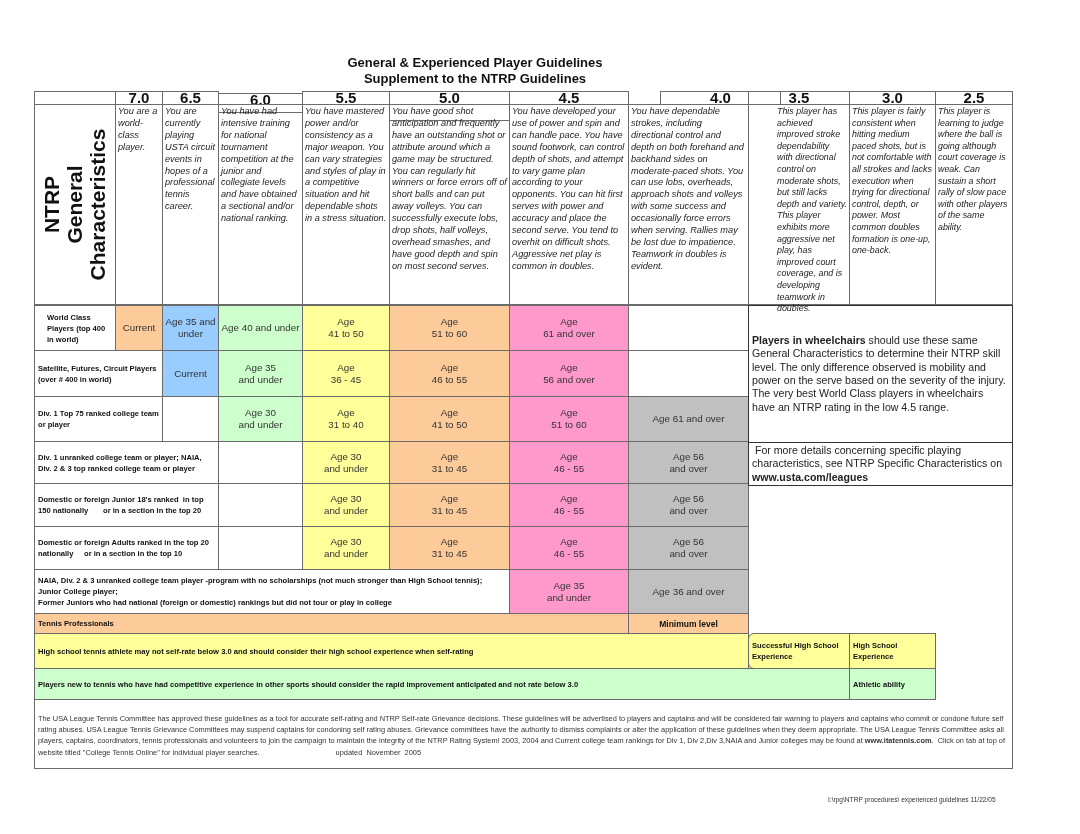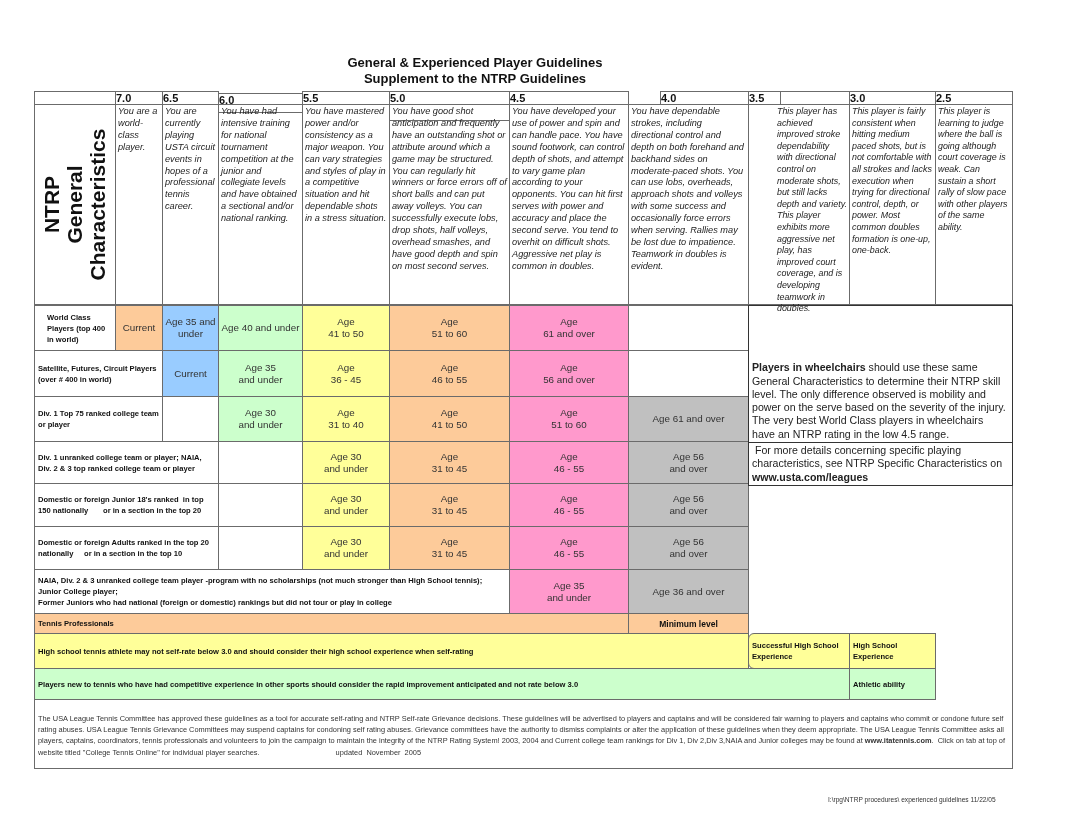--- a/index.html
+++ b/index.html
@@ -2,21 +2,21 @@
 <html><head>
 <meta charset="utf-8">
 <style>
   html, body { margin:0; padding:0; background:#ffffff; }
   body { width:1080px; height:834px; position:relative; overflow:hidden; font-family:"Liberation Sans", sans-serif; color:#111; }
   .title { position:absolute; left:0; width:1080px; text-align:center; font-weight:bold; font-size:13px; }
   #t1 { top:55px; left:-65px; }
   #t2 { top:71px; left:-65px; }
   .abs { position:absolute; box-sizing:border-box; }
   .bd { border:1px solid #6b6b6b; }
-  .hdr { font-weight:bold; font-size:11px; text-align:left; line-height:12px; }
+  .hdr { font-weight:bold; font-size:15px; text-align:center; line-height:12px; }
   .desc { font-style:italic; font-size:9.2px; line-height:11.9px; padding:1px 2px; color:#222; }
   .cell { display:flex; align-items:center; justify-content:center; text-align:center; font-size:9.8px; line-height:12px; color:#333; }
   .lbl { display:flex; align-items:center; font-weight:bold; font-size:7.6px; line-height:11px; padding:0 3px; color:#111; }
   .c-orange { background:#fdcb9a; }
   .c-blue { background:#99ccff; }
   .c-green { background:#ccffcc; }
   .c-yellow { background:#ffff99; }
   .c-pink { background:#ff99cc; }
   .c-gray { background:#c0c0c0; }
   .vert { display:flex; align-items:center; justify-content:center; }
@@ -143,21 +143,21 @@
 <div class="abs bd lbl c-orange" style="left:34px;top:613px;width:595px;height:21px;">Tennis Professionals</div>
 <div class="abs bd cell c-orange" style="left:628px;top:613px;width:121px;height:21px;font-weight:bold;font-size:8.5px;color:#111;">Minimum level</div>
 
 <div class="abs bd lbl c-yellow" style="left:34px;top:633px;width:715px;height:36px;">High school tennis athlete may not self-rate below 3.0 and should consider their high school experience when self-rating</div>
 <div class="abs bd lbl c-yellow" style="left:748px;top:633px;width:114px;height:36px;border-radius:6px;">Successful High School Experience</div>
 <div class="abs bd lbl c-yellow" style="left:849px;top:633px;width:87px;height:36px;">High School Experience</div>
 
 <div class="abs bd lbl c-green" style="left:34px;top:668px;width:816px;height:32px;">Players new to tennis who have had competitive experience in other sports should consider the rapid improvement anticipated and not rate below 3.0</div>
 <div class="abs bd lbl c-green" style="left:849px;top:668px;width:87px;height:32px;">Athletic ability</div>
 
-<div class="abs note" style="left:748px;top:305px;width:265px;height:138px;border:1.5px solid #333;display:flex;align-items:flex-end;">
+<div class="abs note" style="left:748px;top:305px;width:265px;height:138px;border:1.5px solid #333;display:flex;align-items:center;">
   <div><b>Players in wheelchairs</b><span> should use these same General Characteristics to determine their NTRP skill level.  The only difference observed is mobility and power on the serve based on the severity of the injury.  The very best World Class players in wheelchairs have an NTRP rating in the low 4.5 range.</span></div>
 </div>
 <div class="abs note" style="left:748px;top:442px;width:265px;height:44px;border:1.5px solid #333;">
   <span style="white-space:pre-wrap;"> For more details concerning specific playing characteristics, see NTRP Specific Characteristics on </span><b>www.usta.com/leagues</b>
 </div>
 
 <div class="abs" style="left:1012px;top:486px;width:1px;height:283px;background:#6b6b6b;"></div>
 <div class="abs" style="left:34px;top:700px;width:1px;height:69px;background:#6b6b6b;"></div>
 
 <div class="abs foot" style="left:34px;top:711px;width:979px;height:58px;border-bottom:1px solid #6b6b6b;">

